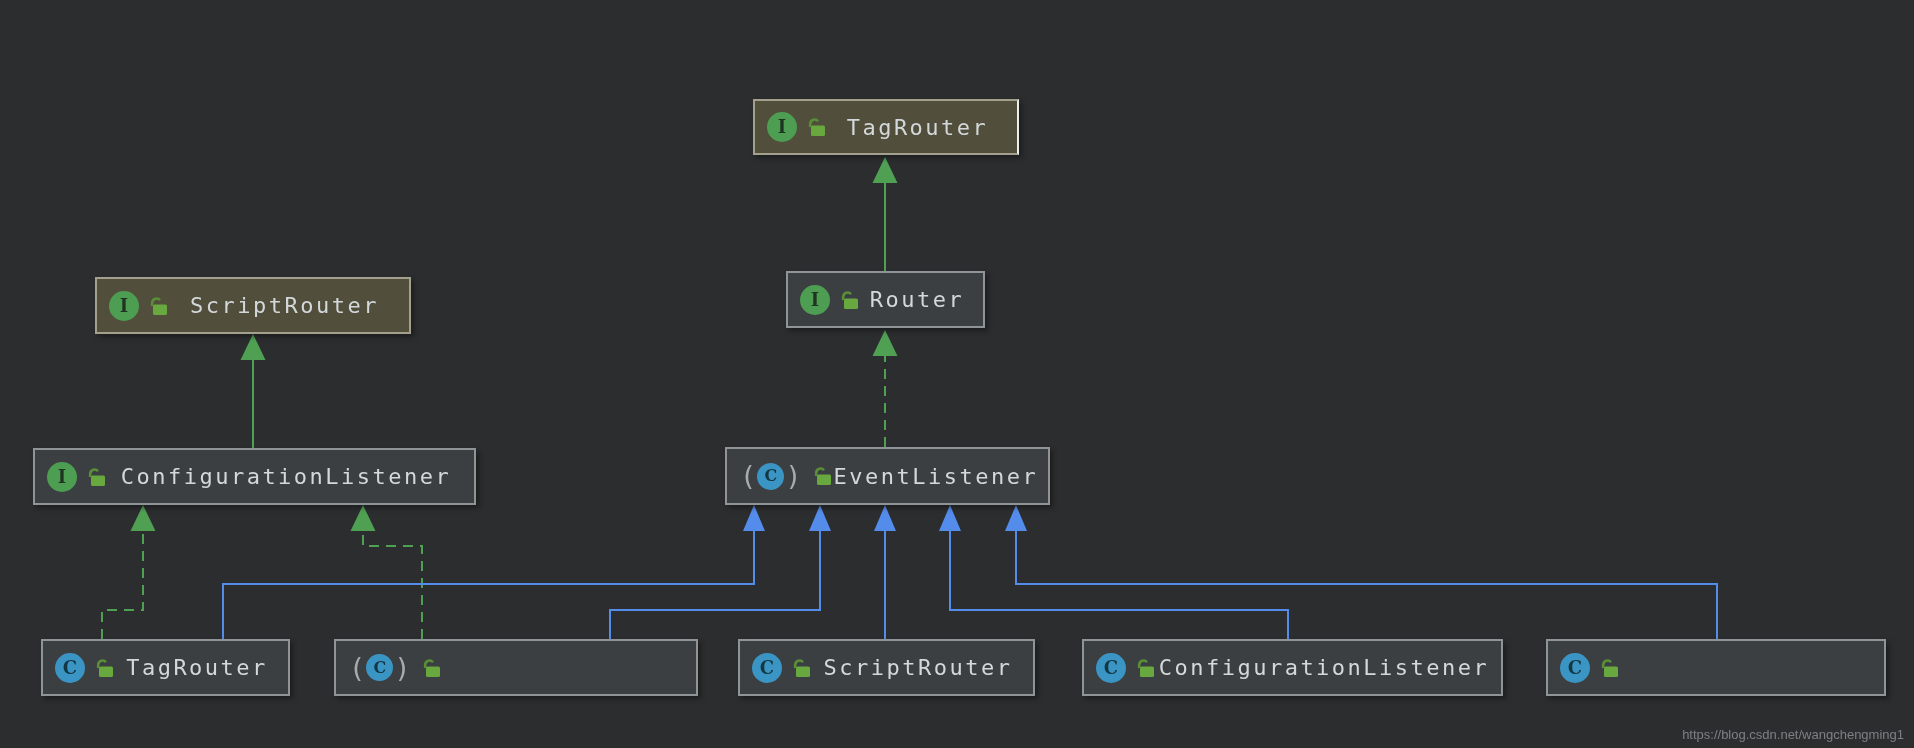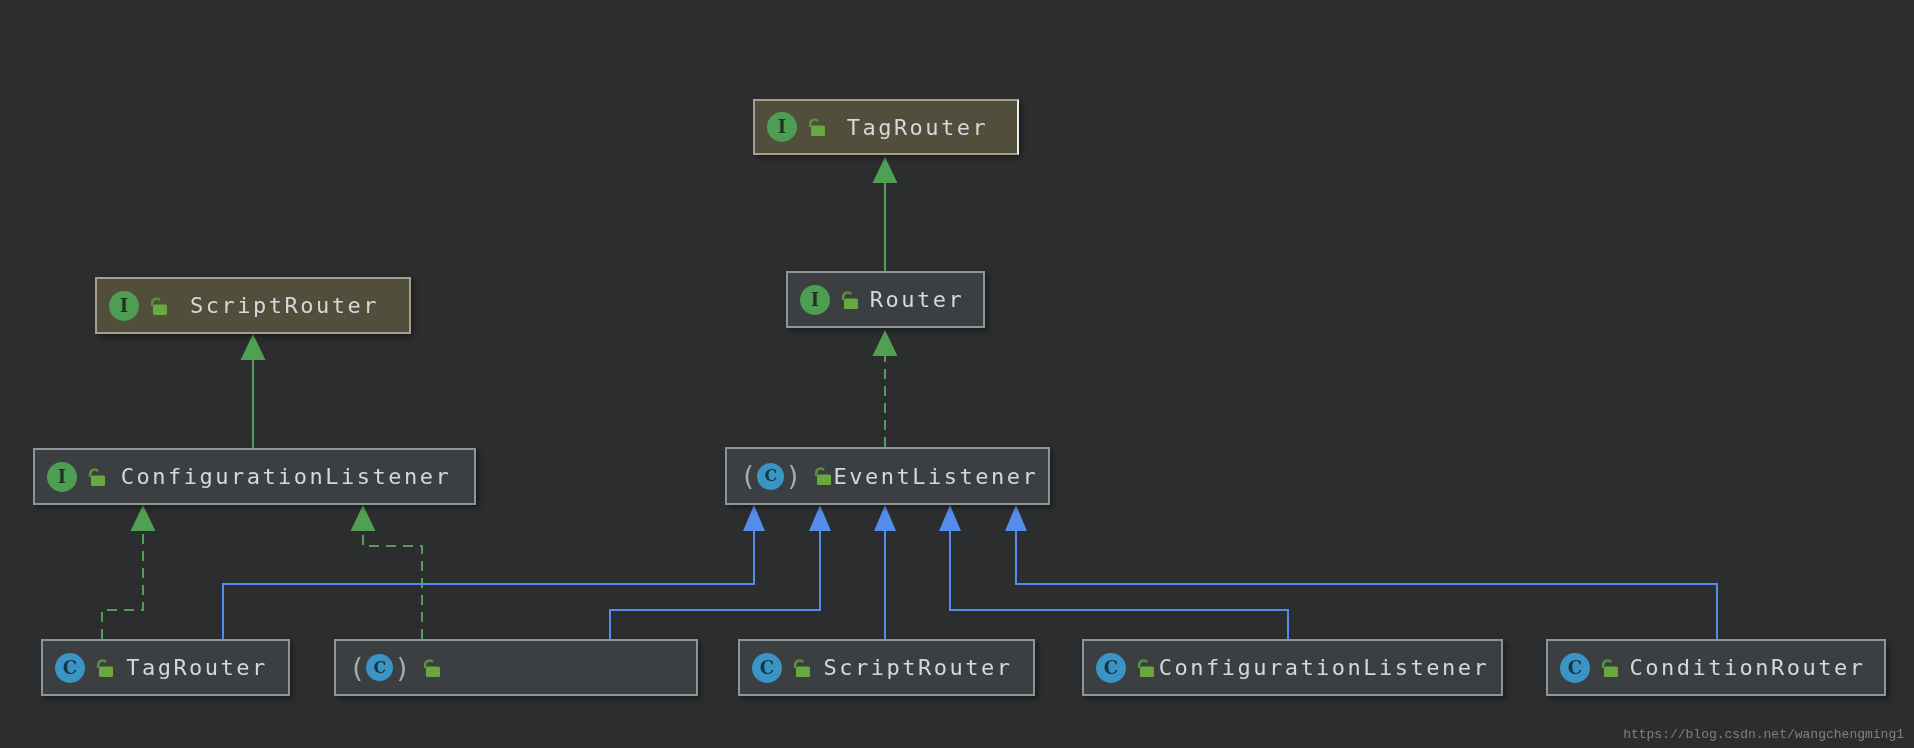--- a/index.html
+++ b/index.html
@@ -32,21 +32,21 @@
     font-weight:bold;font-size:18px;line-height:1;
   }
   .node.abstract-class .circle{width:27px;height:27px;font-size:16px;}
   .node.interface .circle{background:var(--iface-bg);color:var(--iface-letter);}
   .node.class .circle,.node.abstract-class .circle{background:var(--class-bg);color:var(--class-letter);}
   .lock-icon{margin-left:9px;display:flex;flex:0 0 auto;}
   .lock-icon .shackle{stroke:var(--lock-dark);fill:none;}
   .lock-icon .body{fill:var(--lock-green);}
   .watermark{
     position:absolute;right:10px;bottom:6px;z-index:3;
-    font-family:Liberation Mono, monospace;
+    font-family:Liberation Sans, sans-serif;
     font-size:13px;color:var(--watermark-color);
   }
 </style>
 </head>
 <body>
 
 <div id="canvas" style="width: 1914px; height: 748px; background: rgb(43, 45, 46);">
   <svg id="edges" width="1914" height="748">
       <polyline points="885,271 885,183" fill="none" stroke="#50a054" stroke-width="2"></polyline>
       <polygon points="885,157 872.5,183 897.5,183" fill="#50a054"></polygon>
@@ -220,17 +220,16 @@
             <span class="letter">C</span>
           </span>
 
     </span>
     <span class="lock-icon">
       <svg width="22" height="20" viewBox="0 0 22 20">
         <path class="shackle" d="M4.2 10 V6.6 A4.4 4.4 0 0 1 12 4.2" stroke-width="2.6"></path>
         <rect class="body" x="5" y="8.6" width="14" height="10.4" rx="1.6"></rect>
       </svg>
     </span>
-    <span class="label">ConditionRouter</span>
   </div>
     </div>
   <div class="watermark">https://blog.csdn.net/wangchengming1</div>
 </div>
 
 </body></html>

